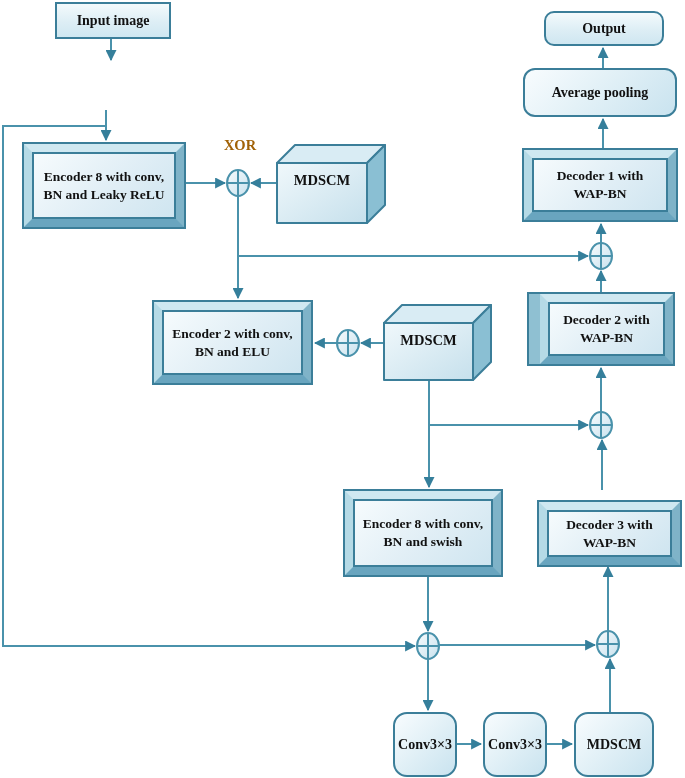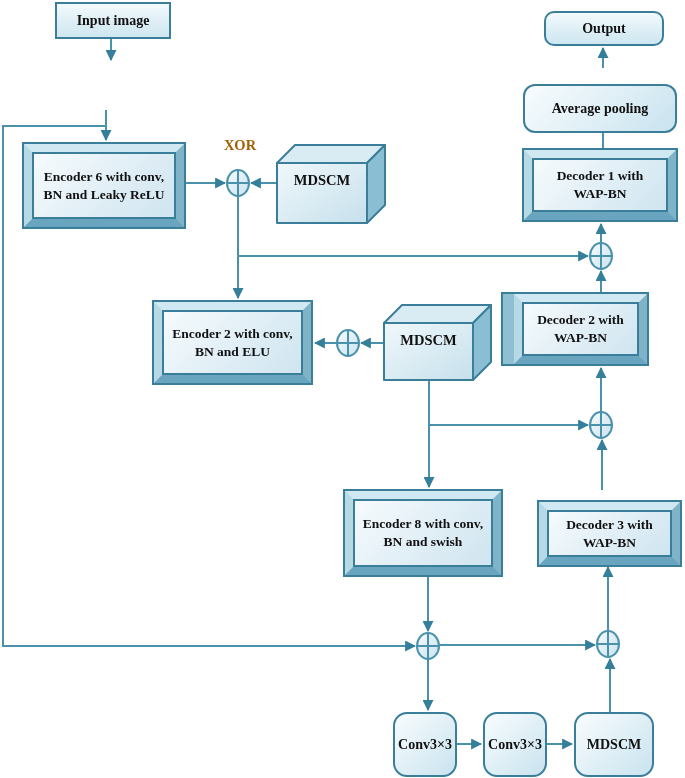--- a/index.html
+++ b/index.html
@@ -154,25 +154,25 @@
         <rect x="384" y="323" width="89" height="57" fill="url(#gfront)"></rect>
       </g>
     </g>
   </svg>
 
   <div class="xor" style="left:218px;top:137px;width:44px;">XOR</div>
 
   <div class="node rect" style="left:55px;top:2px;width:116px;height:37px;">Input image</div>
   <div class="node rect" style="left:544px;top:11px;width:120px;height:35px;border-radius:10px;">Output</div>
 
-  <div class="node round" style="left:523px;top:84px;width:154px;height:49px;">Average pooling</div>
+  <div class="node round" style="left:523px;top:68px;width:154px;height:49px;">Average pooling</div>
 
   <div class="box3d" style="left:22px;top:142px;width:164px;height:87px;">
     <div class="bevel">
-      <div class="panel">Encoder 6 with conv, BN and Leaky ReLU</div>
+      <div class="panel">Encoder 8 with conv, BN and Leaky ReLU</div>
     </div>
   </div>
 
   <div class="box3d" style="left:152px;top:300px;width:161px;height:85px;">
     <div class="bevel">
       <div class="panel">Encoder 2 with conv, BN and ELU</div>
     </div>
   </div>
 
   <div class="box3d" style="left:343px;top:489px;width:160px;height:88px;">
@@ -180,21 +180,21 @@
       <div class="panel">Encoder 8 with conv, BN and swish</div>
     </div>
   </div>
 
   <div class="box3d" style="left:522px;top:148px;width:156px;height:74px;">
     <div class="bevel">
       <div class="panel">Decoder 1 with WAP-BN</div>
     </div>
   </div>
 
-  <div class="box3d" style="left:501px;top:292px;width:148px;height:74px;padding-left:11px;">
+  <div class="box3d" style="left:527px;top:292px;width:148px;height:74px;padding-left:11px;">
     <div class="bevel">
       <div class="panel">Decoder 2 with WAP-BN</div>
     </div>
   </div>
 
   <div class="box3d" style="left:537px;top:500px;width:145px;height:67px;">
     <div class="bevel">
       <div class="panel">Decoder 3 with WAP-BN</div>
     </div>
   </div>

